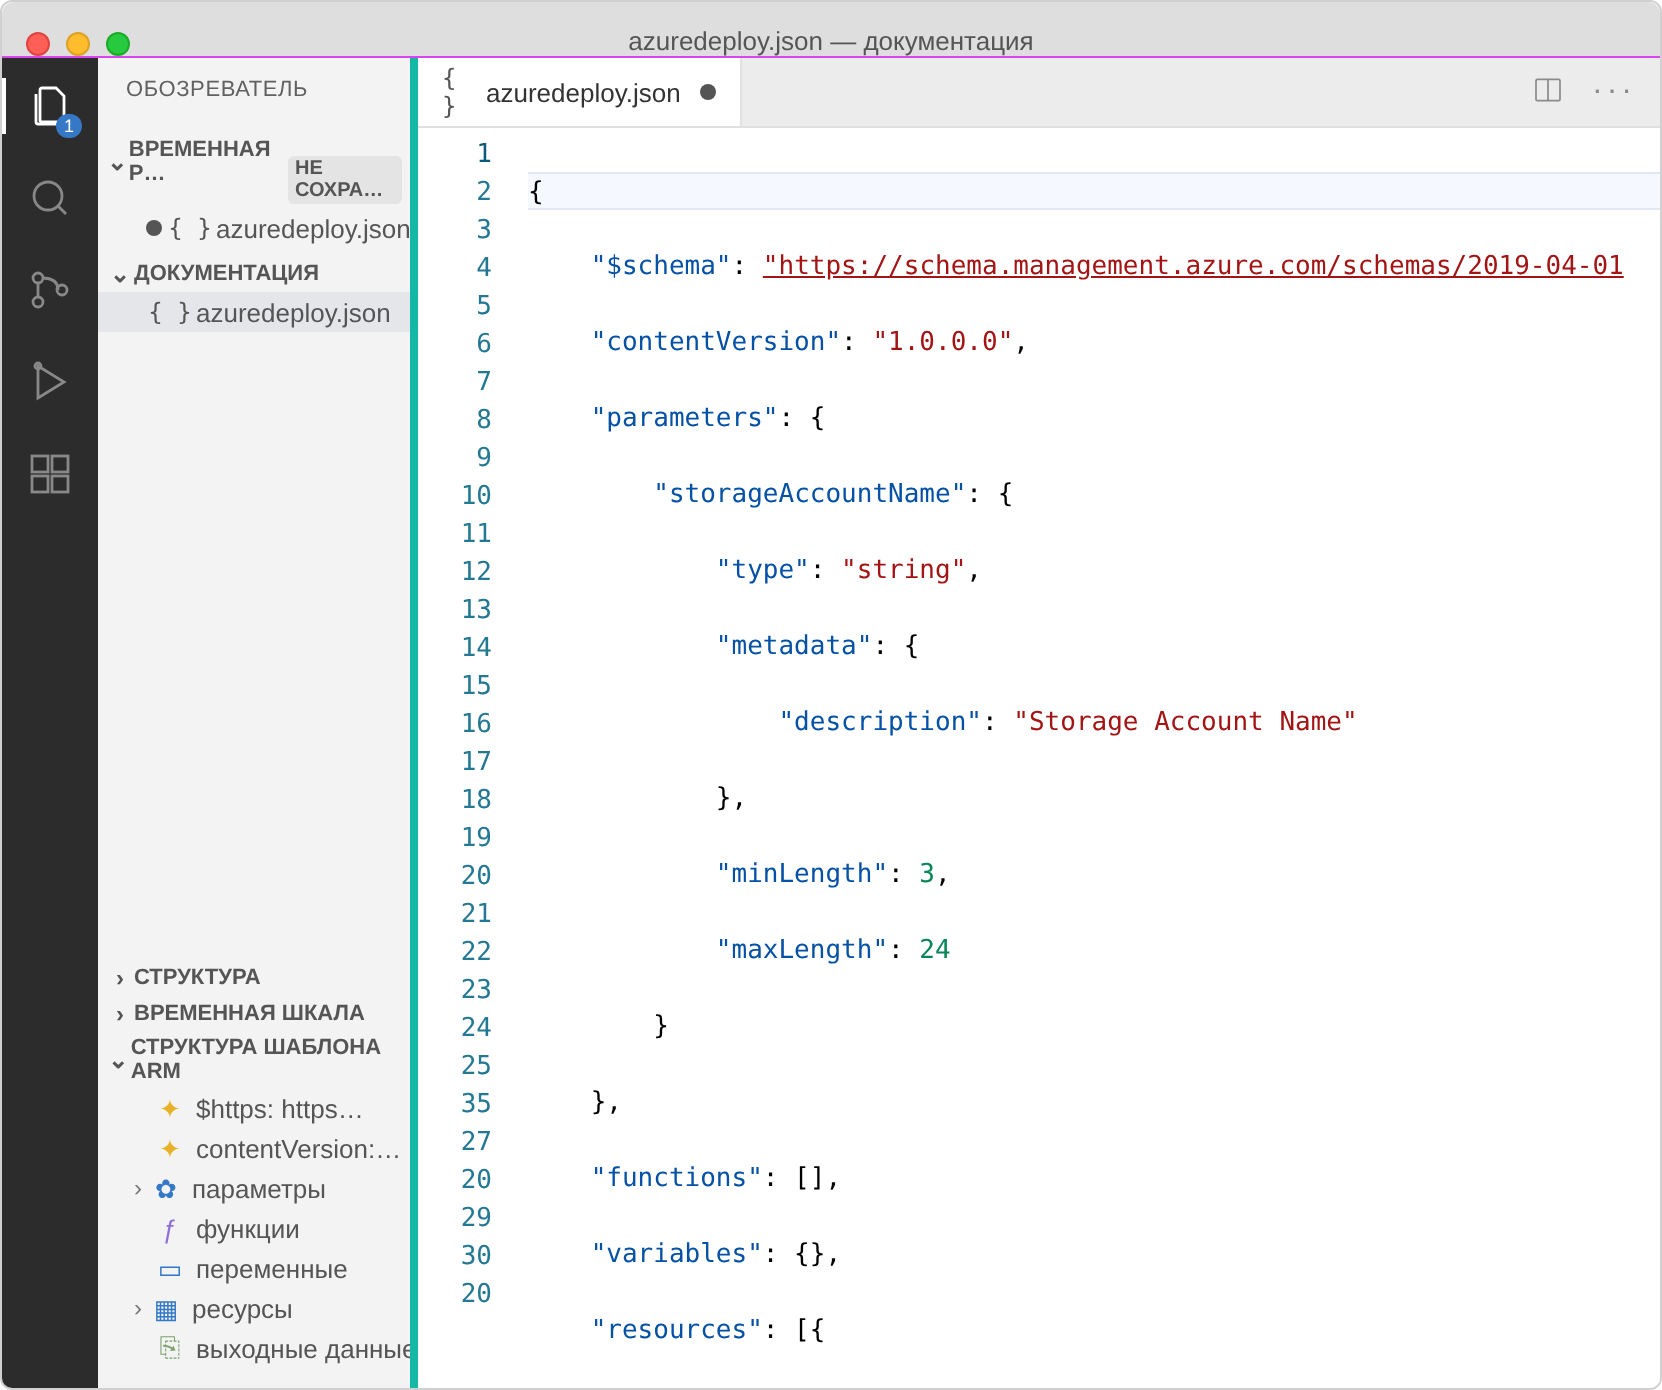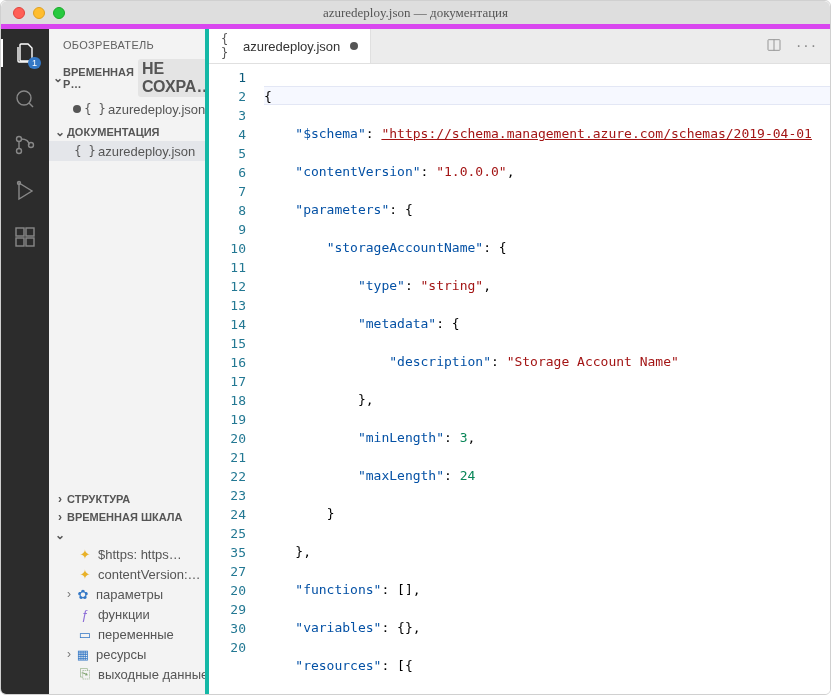--- a/index.html
+++ b/index.html
@@ -15,26 +15,25 @@
     border-radius: 6px;
     display: flex;
     flex-direction: column;
   }
 
   
   .titlebar {
     height: 28px;
     background: #dedede;
     display: flex;
-    align-items: center;
+    align-items: flex-end;
     position: relative;
-    border-bottom: 5px solid #d946ef;
+    border-bottom: 1px solid #d946ef;
     border-top-left-radius: 6px;
     border-top-right-radius: 6px;
-    font-family: Liberation Serif, serif;
   }
   .mac-buttons { display: flex; gap: 8px; margin-left: 12px; }
   .mac-btn { width: 12px; height: 12px; border-radius: 50%; }
   .mac-close { background: #ff5f56; border: 0.5px solid #e0443e; }
   .mac-min { background: #ffbd2e; border: 0.5px solid #dea123; }
   .mac-max { background: #27c93f; border: 0.5px solid #1aab29; }
   .title { position: absolute; left: 0; right: 0; text-align: center; font-size: 13px; color: #555; pointer-events: none; }
 
   .main { flex: 1; display: flex; overflow: hidden; }
 
@@ -78,21 +77,21 @@
     display: flex; align-items: center;
     padding: 2px 4px;
     font-size: 11px;
     font-weight: 700;
     color: #555;
     cursor: pointer;
   }
   .section-header .chev { width: 14px; text-align:center; color: #555; font-size: 12px; }
   .section-header .extra {
     margin-left: 4px; background: #e4e4e4; color:#555;
-    padding: 1px 4px; border-radius: 3px; font-size: 16px; font-weight: 600;
+    padding: 1px 4px; border-radius: 3px; font-size: 10px; font-weight: 600; margin-top: 19px;
   }
   .tree { padding: 0 0 4px 0; }
   .tree-item {
     display: flex; align-items: center;
     padding: 2px 0 2px 24px;
     font-size: 13px;
     color: #555;
     cursor: pointer;
     white-space: nowrap; overflow: hidden; text-overflow: ellipsis;
   }
@@ -229,20 +228,21 @@
     <div class="section-header">
       <span class="chev">›</span>
       <span>СТРУКТУРА</span>
     </div>
     <div class="section-header">
       <span class="chev">›</span>
       <span>ВРЕМЕННАЯ ШКАЛА</span>
     </div>
     <div class="section-header">
       <span class="chev">⌄</span>
+      <span>СТРУКТУРА ШАБЛОНА ARM</span>
     </div>
     <div class="tree" style="padding-bottom:10px;">
       <div class="tree-item indented">
         <span class="fi arm-icon-key">✦</span>
         <span>$https: https…</span>
       </div>
       <div class="tree-item indented">
         <span class="fi arm-icon-key">✦</span>
         <span>contentVersion:…</span>
       </div>

